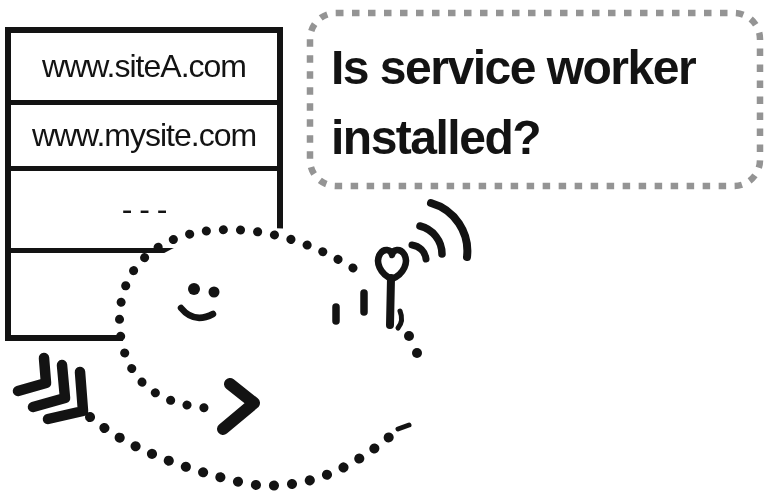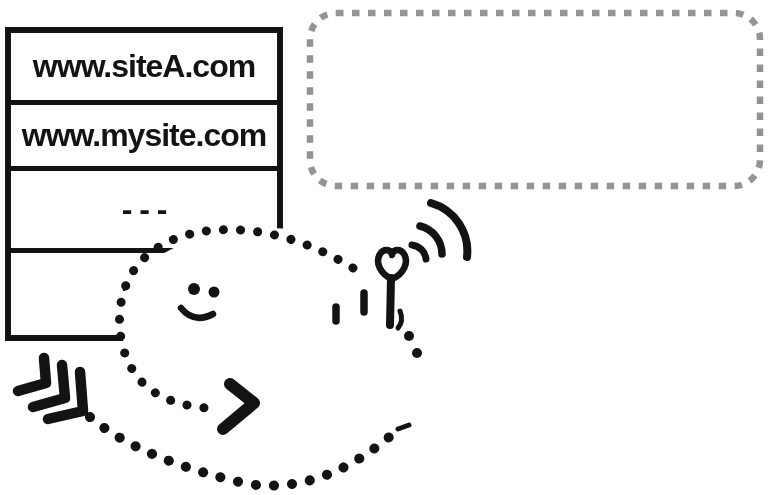--- a/index.html
+++ b/index.html
@@ -26,21 +26,21 @@
     justify-content: center;
     border-bottom: 5px solid #131313;
     box-sizing: border-box;
   }
   .scope-row:nth-child(1) { height: 72px; }
   .scope-row:nth-child(2) { height: 66px; }
   .scope-row:nth-child(3) { height: 82px; }
   .scope-row:nth-child(4) { height: 66px; border-bottom: none; }
   .scope-row .row-label {
     font-size: 32px;
-    font-weight: bold;
+    font-weight: normal;
     letter-spacing: -1px;
     color: #131313;
     white-space: nowrap;
   }
   
   svg.doodles {
     position: absolute;
     left: 0; top: 0;
     width: 780px; height: 495px;
   }
@@ -119,15 +119,19 @@
       <path d="M 391,278 L 390,325" fill="none" stroke="#131313" stroke-width="8" stroke-linecap="round"></path>
       <path d="M 400,311 Q 404,321 398,328" fill="none" stroke="#131313" stroke-width="5" stroke-linecap="round"></path>
       <path d="M 336,307 L 336,321" fill="none" stroke="#131313" stroke-width="7.5" stroke-linecap="round"></path>
       <path d="M 364,293 L 364,312" fill="none" stroke="#131313" stroke-width="7.5" stroke-linecap="round"></path>
       <path d="M 412,245 A 16,16 0 0 1 426,259" fill="none" stroke="#131313" stroke-width="7" stroke-linecap="round"></path>
       <path d="M 420,226 A 29,29 0 0 1 442,254" fill="none" stroke="#131313" stroke-width="7.5" stroke-linecap="round"></path>
       <path d="M 431,203 A 50,50 0 0 1 467,257" fill="none" stroke="#131313" stroke-width="8" stroke-linecap="round"></path>
     </g>
   </svg>
 
+  <div class="bubble-text">
+    <span class="bubble-line">Is service worker</span>
+    <span class="bubble-line">installed?</span>
+  </div>
 
 
 </div>
 
 </body></html>

